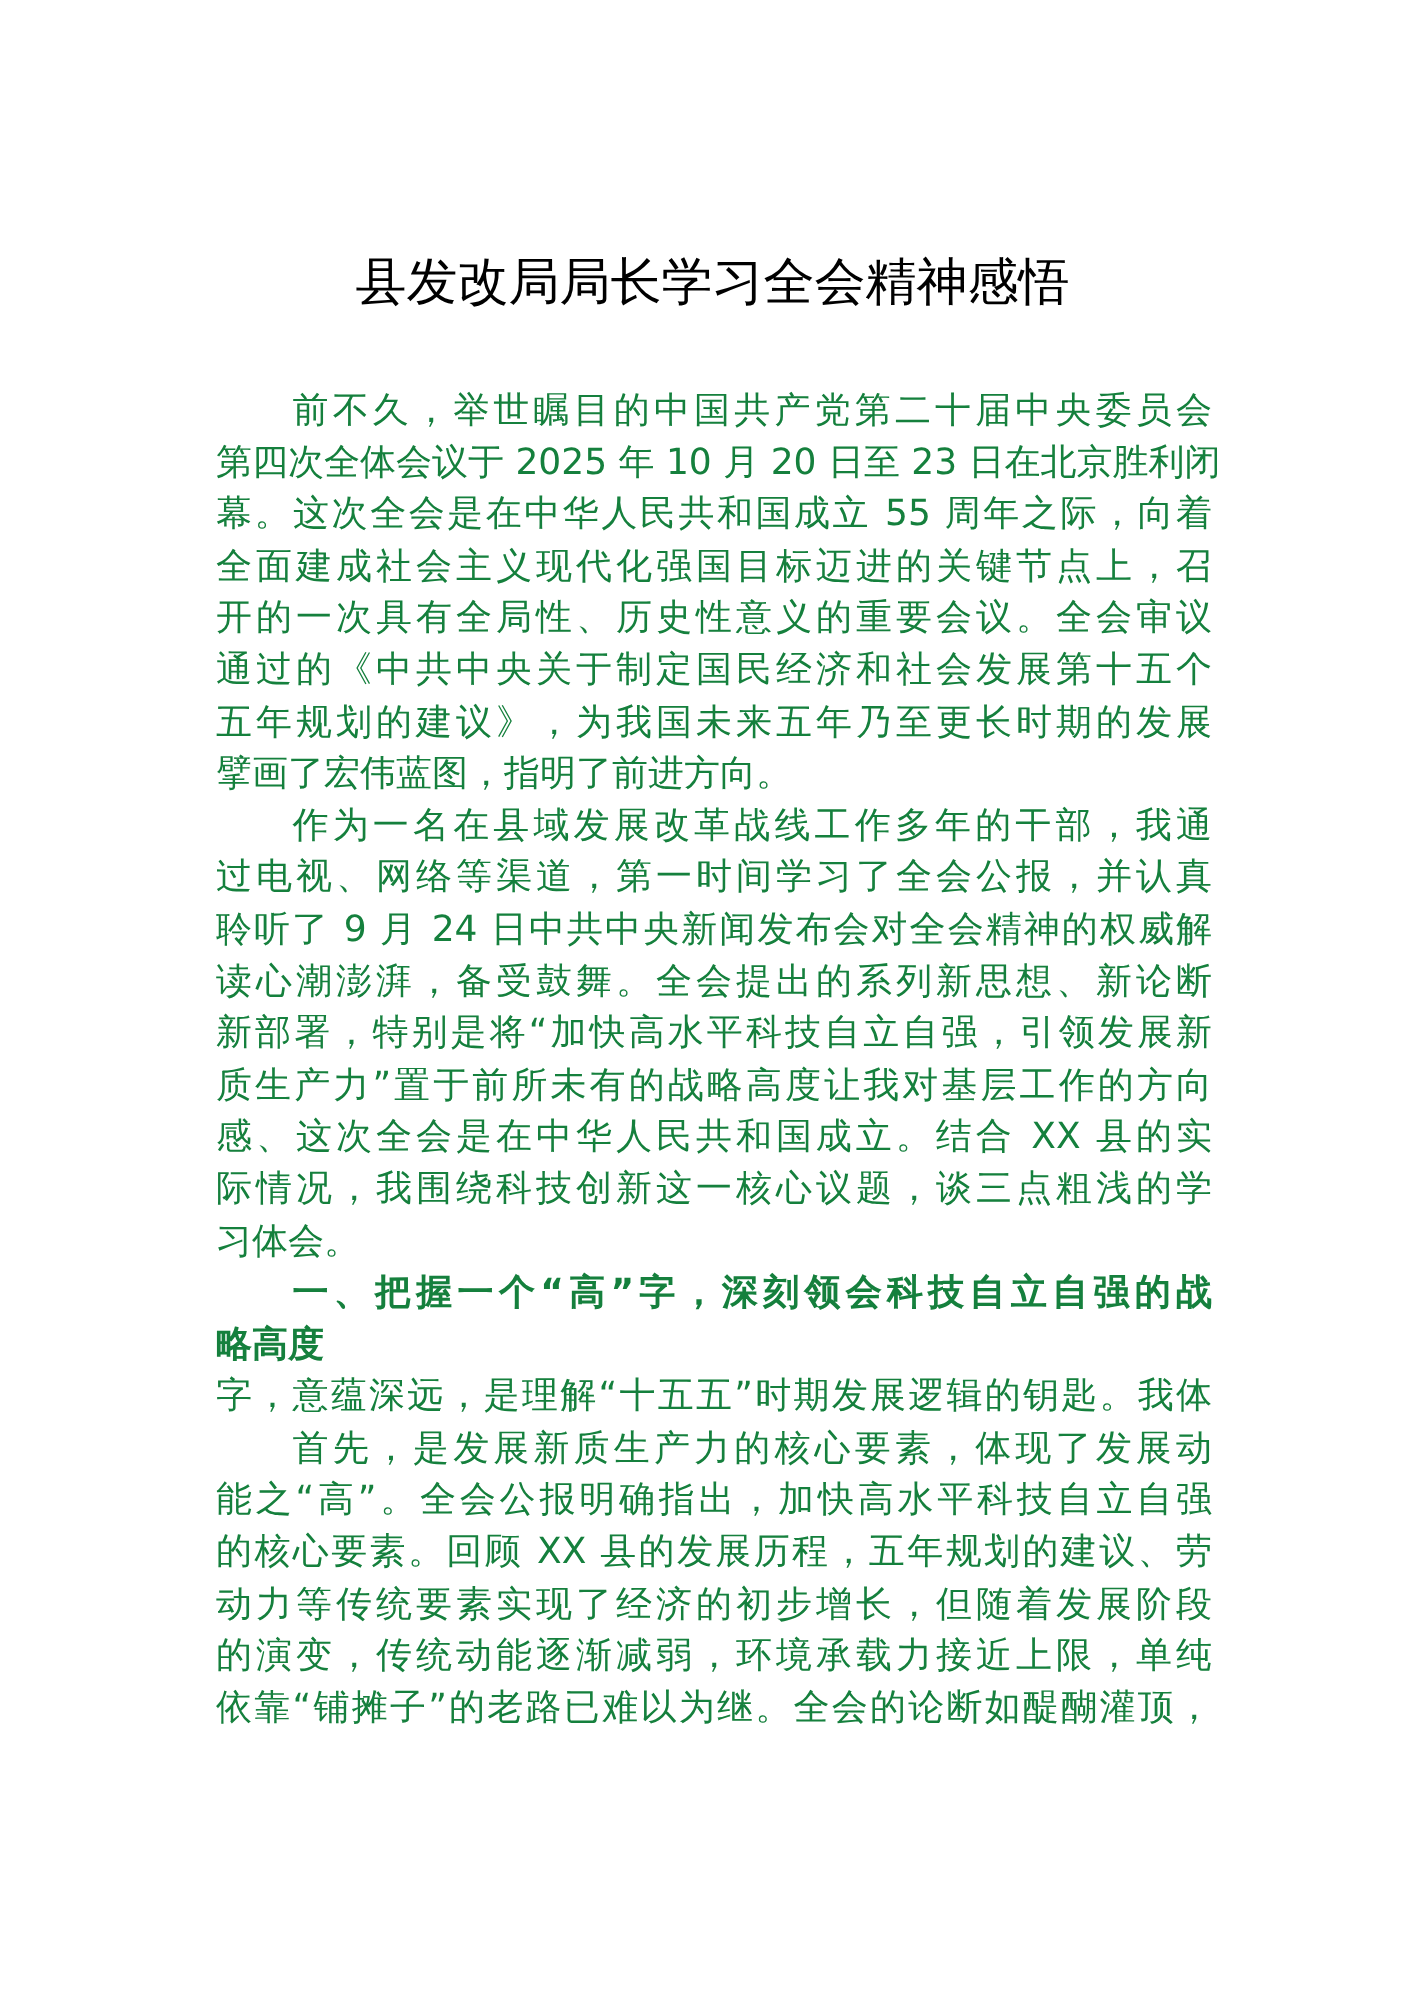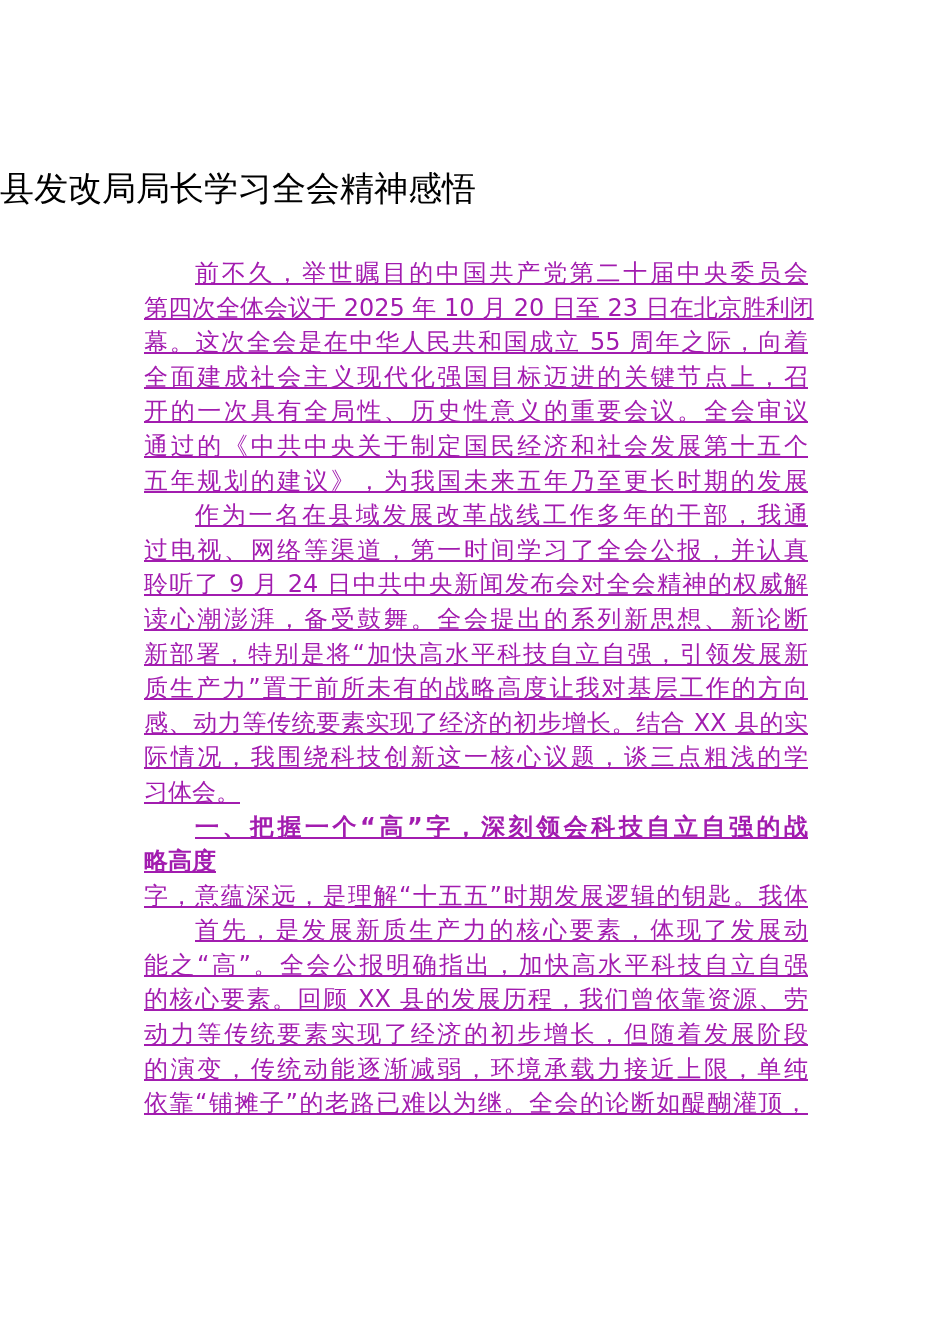--- a/index.html
+++ b/index.html
@@ -1,26 +1,26 @@
 <!DOCTYPE html>
 <html><head>
 <meta charset="utf-8">
 <style>
   html, body { margin: 0; padding: 0; background: #ffffff; }
   body { width: 950px; height: 1344px; position: relative; overflow: hidden; }
   .page { position: absolute; left: 0; top: 0; width: 950px; height: 1344px; background: #ffffff; }
   .title {
-    position: absolute; left: 0; top: 166px; width: 950px; 
+    position: absolute; left: 0; top: 166px; width: 950px; text-align: center;
     font-family: "DejaVu Sans", "Liberation Sans", sans-serif;
     font-size: 34px; line-height: 44px; color: #000; letter-spacing: 0px;
   }
   .body {
     position: absolute; left: 144px; top: 256px; width: 664px;
     font-family: "DejaVu Sans", "Liberation Serif", sans-serif;
-    font-size: 24px; color: #a21caf; text-decoration: underline;
+    font-size: 24px; color: #15803d;
   }
   .line {
     height: 34.6px; line-height: 34.6px; white-space: nowrap;
     text-align: justify; text-align-last: justify;
     overflow: visible;
   }
   .line.indent { padding-left: 51px; }
   .line.last { text-align-last: left; }
   .line.heading { font-weight: bold; }
 </style>
@@ -30,32 +30,33 @@
 <div class="page">
   <div class="title">县发改局局长学习全会精神感悟</div>
   <div class="body" id="doc-body">
       <div class="line indent">前不久，举世瞩目的中国共产党第二十届中央委员会</div>
       <div class="line">第四次全体会议于 2025 年 10 月 20 日至 23 日在北京胜利闭</div>
       <div class="line">幕。这次全会是在中华人民共和国成立 55 周年之际，向着</div>
       <div class="line">全面建成社会主义现代化强国目标迈进的关键节点上，召</div>
       <div class="line">开的一次具有全局性、历史性意义的重要会议。全会审议</div>
       <div class="line">通过的《中共中央关于制定国民经济和社会发展第十五个</div>
       <div class="line">五年规划的建议》，为我国未来五年乃至更长时期的发展</div>
+      <div class="line last">擘画了宏伟蓝图，指明了前进方向。</div>
       <div class="line indent">作为一名在县域发展改革战线工作多年的干部，我通</div>
       <div class="line">过电视、网络等渠道，第一时间学习了全会公报，并认真</div>
       <div class="line">聆听了 9 月 24 日中共中央新闻发布会对全会精神的权威解</div>
       <div class="line">读心潮澎湃，备受鼓舞。全会提出的系列新思想、新论断</div>
       <div class="line">新部署，特别是将“加快高水平科技自立自强，引领发展新</div>
       <div class="line">质生产力”置于前所未有的战略高度让我对基层工作的方向</div>
-      <div class="line">感、动力等传统要素实现了经济的初步增长。结合 XX 县的实</div>
+      <div class="line">感、这次全会是在中华人民共和国成立。结合 XX 县的实</div>
       <div class="line">际情况，我围绕科技创新这一核心议题，谈三点粗浅的学</div>
       <div class="line last">习体会。</div>
       <div class="line indent heading">一、把握一个“高”字，深刻领会科技自立自强的战</div>
       <div class="line last heading">略高度</div>
       <div class="line">字，意蕴深远，是理解“十五五”时期发展逻辑的钥匙。我体</div>
       <div class="line indent">首先，是发展新质生产力的核心要素，体现了发展动</div>
       <div class="line">能之“高”。全会公报明确指出，加快高水平科技自立自强</div>
-      <div class="line">的核心要素。回顾 XX 县的发展历程，我们曾依靠资源、劳</div>
+      <div class="line">的核心要素。回顾 XX 县的发展历程，五年规划的建议、劳</div>
       <div class="line">动力等传统要素实现了经济的初步增长，但随着发展阶段</div>
       <div class="line">的演变，传统动能逐渐减弱，环境承载力接近上限，单纯</div>
       <div class="line">依靠“铺摊子”的老路已难以为继。全会的论断如醍醐灌顶，</div>
     </div>
 </div>
 
 </body></html>

